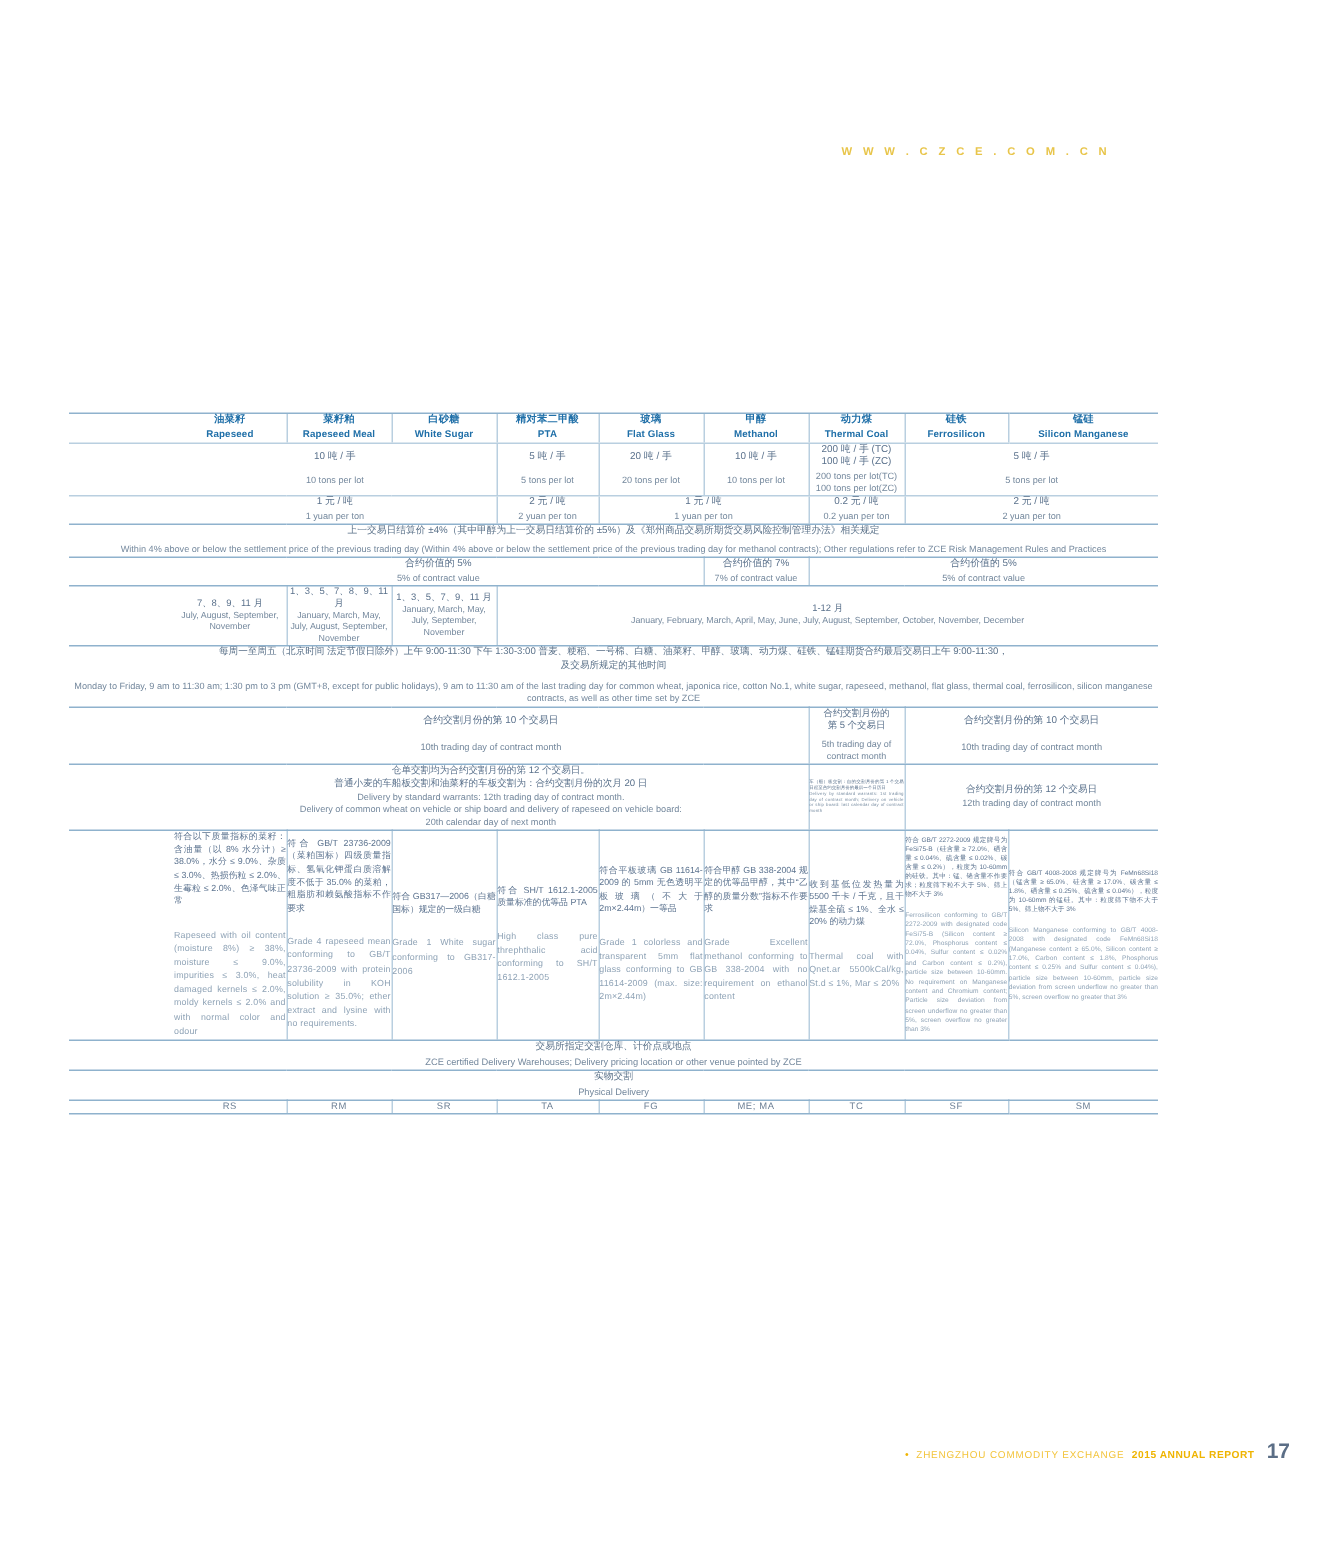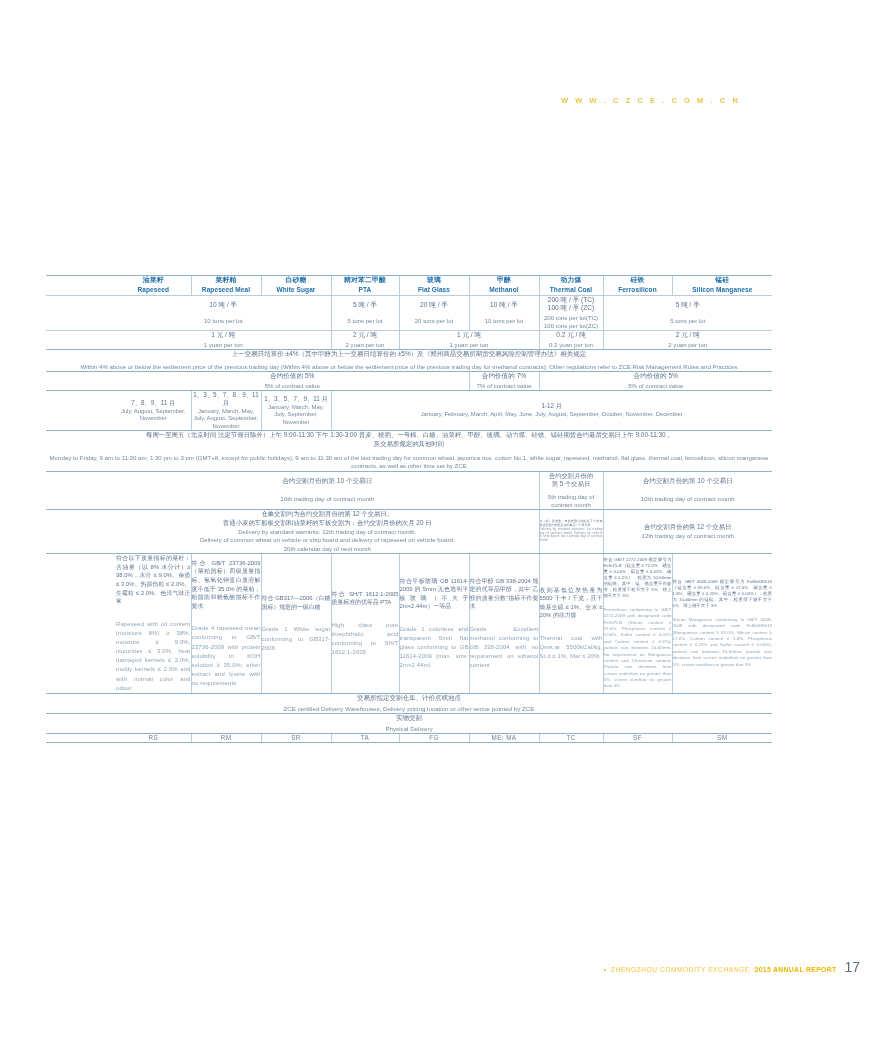--- a/index.html
+++ b/index.html
@@ -28,21 +28,21 @@
     white-space:nowrap;
   }
   .footer .dot{ color:#f0b400; font-size:7px; }
   .footer .org{
     color:#f3c43c; font-size:6.6px; letter-spacing:.55px;
   }
   .footer .rep{
     color:#efb400; font-size:6.8px; font-weight:700; letter-spacing:.35px;
   }
   .footer .pg{
-    color:#5b6e86; font-size:14px; font-weight:400; letter-spacing:0;
+    color:#5b6e86; font-size:14px; font-weight:700; letter-spacing:0;
     padding-left:3px;
   }
 
   
   .tbl-wrap{
     position:absolute; left:46px; top:275px; width:726px;
   }
   table.spec{
     border-collapse:collapse; width:726px;
     table-layout:fixed;

